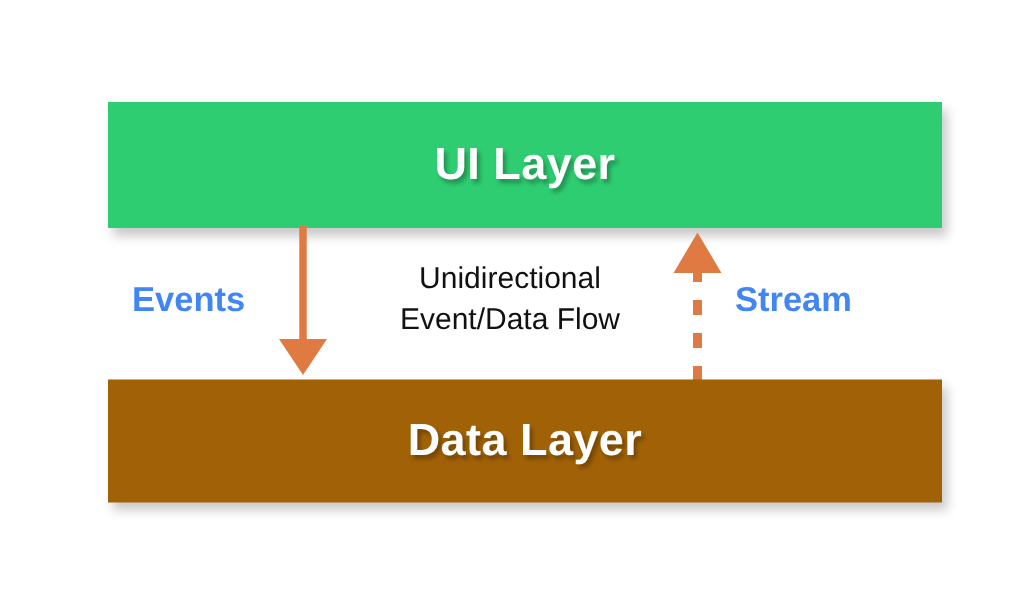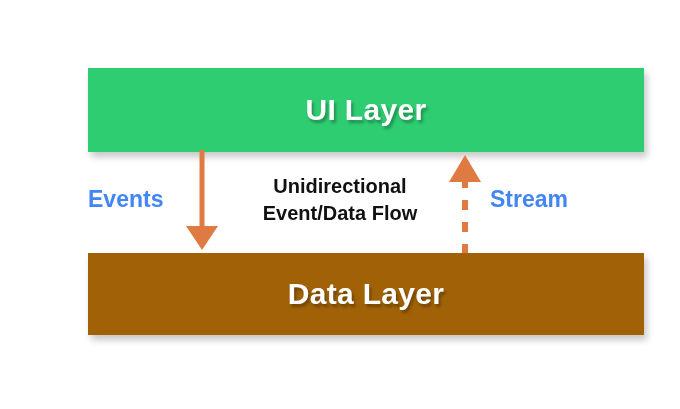--- a/index.html
+++ b/index.html
@@ -18,21 +18,21 @@
     position: relative;
     width: 680px;
     height: 409px;
     background: #ffffff;
     box-sizing: border-box;
   }
 
   
   .layer-box {
     position: absolute;
-    left: 88px;
+    left: 72px;
     width: 556px;
     display: flex;
     align-items: center;
     justify-content: center;
     box-shadow: 3px 5px 7px rgba(0,0,0,0.22);
   }
 
   #ui-layer-box {
     top: 68px;
     height: 84px;
@@ -97,21 +97,21 @@
 
   
   #flow-caption {
     position: absolute;
     left: 231px;
     top: 173px;
     width: 218px;
     text-align: center;
     color: #111111;
     font-size: 20px;
-    font-weight: bold;
+    font-weight: normal;
     line-height: 1.35;
     font-family: "Liberation Sans", sans-serif;
   }
   #flow-caption .caption-line {
     display: block;
     white-space: nowrap;
   }
 </style>
 </head>
 <body>

